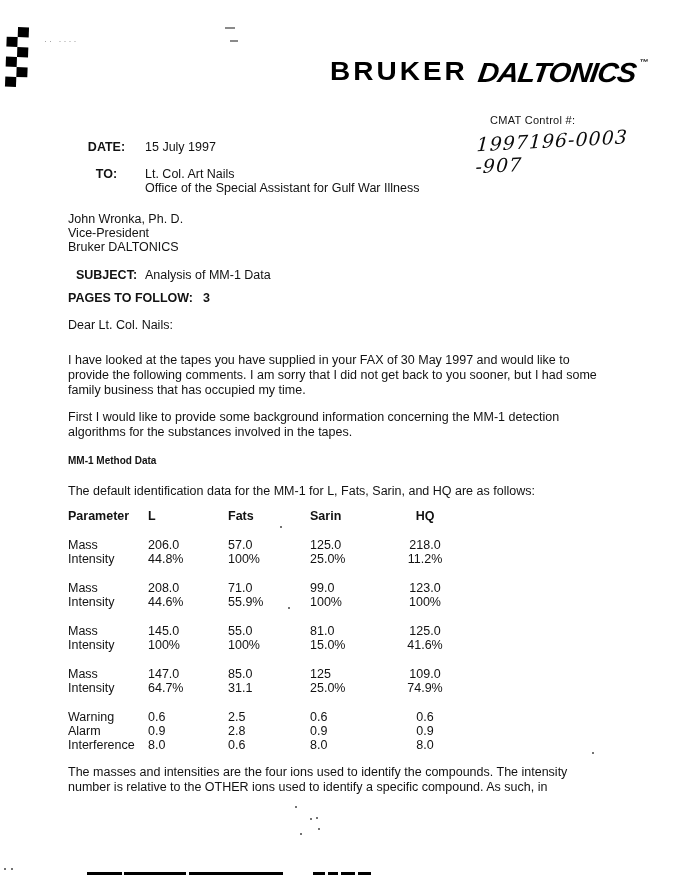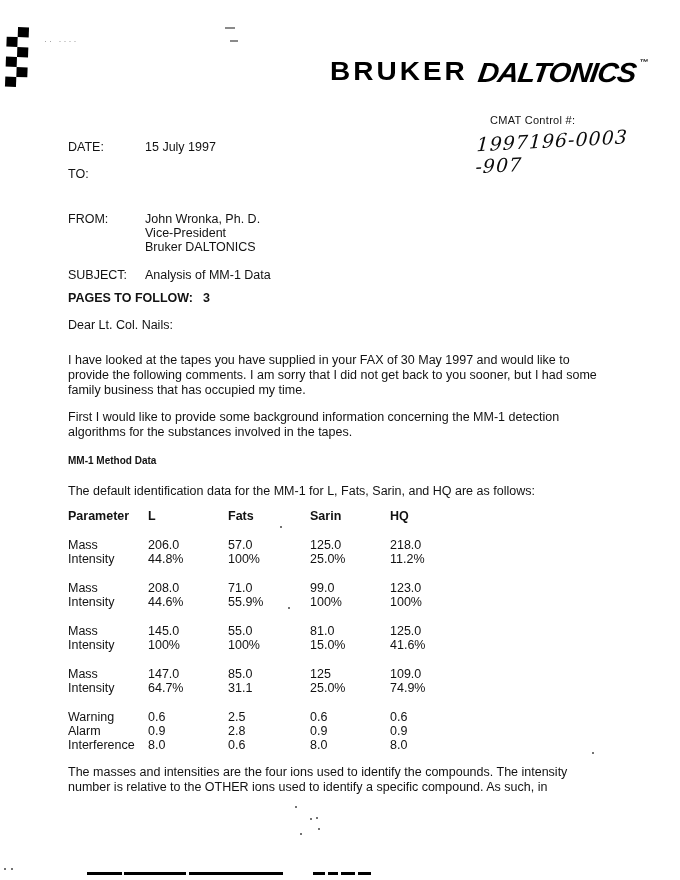--- a/index.html
+++ b/index.html
@@ -41,21 +41,21 @@
 
   .cmat-label{position:absolute;left:490px;top:114px;font-size:11px;letter-spacing:.3px;}
   .handwriting{
     position:absolute;left:476px;top:128px;
     font-family:"DejaVu Serif", serif;font-style:italic;
     font-size:19px;letter-spacing:1px;color:#0a0a0a;
     transform:rotate(-3deg) skewX(-6deg);
   }
 
   .memo-row{position:absolute;left:68px;display:flex;font-size:12.5px;line-height:14px;width:560px;}
-  .memo-row .lbl{font-weight:400;width:77px;flex:none;}
+  .memo-row .lbl{font-weight:700;width:77px;flex:none;text-align:center;}
   .memo-row .val{font-weight:400;}
   .row-date{top:140px;}
   .row-to{top:167px;}
   .row-from{top:212px;}
   .row-subject{top:268px;}
   .pages-line{position:absolute;left:68px;top:291px;font-size:12.5px;font-weight:700;}
   .pages-line .num{margin-left:10px;}
   .salutation{position:absolute;left:68px;top:318px;font-size:12.5px;}
   .para{position:absolute;left:68px;width:552px;font-size:12.5px;line-height:15px;white-space:pre-line;}
   .para1{top:353px;}
@@ -70,21 +70,21 @@
   }
   table.method th, table.method td{
     padding:0;height:14px;text-align:left;vertical-align:top;
     font-weight:400;
   }
   table.method th{font-weight:700;}
   table.method th:nth-child(1), table.method td:nth-child(1){width:80px;}
   table.method th:nth-child(2), table.method td:nth-child(2){width:80px;}
   table.method th:nth-child(3), table.method td:nth-child(3){width:82px;}
   table.method th:nth-child(4), table.method td:nth-child(4){width:80px;}
-  table.method th:nth-child(5), table.method td:nth-child(5){width:70px;}
+  table.method th:nth-child(5), table.method td:nth-child(5){width:70px;text-align:center;}
   table.method tr.spacer td{height:15px;}
 
   .scanline{position:absolute;background:#000;height:3px;}
 </style>
 </head>
 <body>
 
 <div class="page">
 
   <div class="checker">
@@ -124,24 +124,27 @@
   <div class="cmat-label">CMAT Control #:</div>
   <div class="handwriting">1997196-0003 -907</div>
 
   <div class="memo-row row-date">
     <span class="lbl">DATE:</span>
     <span class="val">15 July 1997</span>
   </div>
 
   <div class="memo-row row-to">
     <span class="lbl">TO:</span>
+    <span class="val">
+      <span style="display:block;">Lt. Col. Art Nails</span>
+      <span style="display:block;">Office of the Special Assistant for Gulf War Illness</span>
+    </span>
   </div>
 
   <div class="memo-row row-from">
-    <span class="lbl">FROM:</span>
     <span class="val">
       <span style="display:block;">John Wronka, Ph. D.</span>
       <span style="display:block;">Vice-President</span>
       <span style="display:block;">Bruker DALTONICS</span>
     </span>
   </div>
 
   <div class="memo-row row-subject">
     <span class="lbl">SUBJECT:</span>
     <span class="val">Analysis of MM-1 Data</span>

